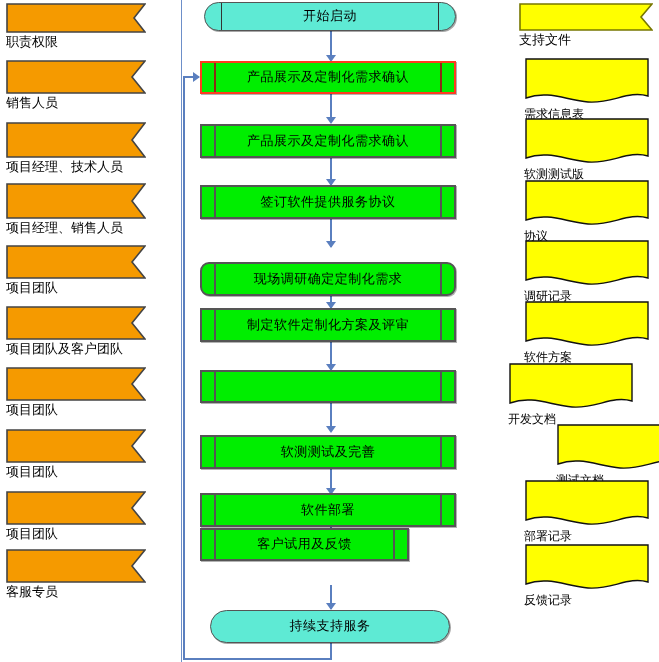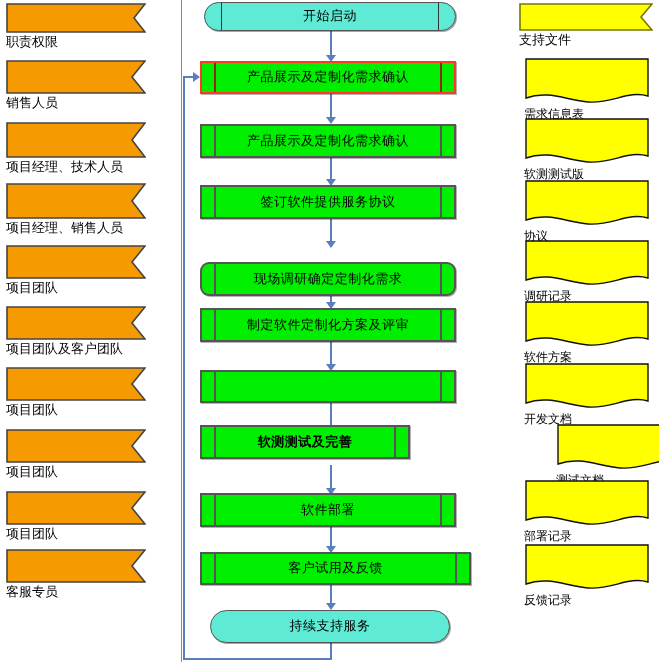--- a/index.html
+++ b/index.html
@@ -259,33 +259,33 @@
     <div class="bar-l"></div>
     <div class="bar-r"></div>
     <div class="lbl">制定软件定制化方案及评审</div>
   </div>
 
   <div class="node proc" style="left:200px; top:370px; width:256px; height:33px;">
     <div class="bar-l"></div>
     <div class="bar-r"></div>
   </div>
 
-  <div class="node proc" style="left:200px; top:425px; width:210px; height:34px;font-weight:bold;">
+  <div class="node proc" style="left:200px; top:435px; width:256px; height:34px;">
     <div class="bar-l"></div>
     <div class="bar-r"></div>
     <div class="lbl">软测测试及完善</div>
   </div>
 
   <div class="node proc" style="left:200px; top:493px; width:256px; height:34px;">
     <div class="bar-l"></div>
     <div class="bar-r"></div>
     <div class="lbl">软件部署</div>
   </div>
 
-  <div class="node proc" style="left:200px; top:552px; width:271px; height:33px;">
+  <div class="node proc" style="left:200px; top:528px; width:209px; height:33px;">
     <div class="bar-l"></div>
     <div class="bar-r"></div>
     <div class="lbl">客户试用及反馈</div>
   </div>
 
   <div class="node term" style="left:210px; top:610px; width:240px; height:33px; border-radius:18px;">
     <div class="lbl">持续支持服务</div>
   </div>
 
   <div class="banner-wrap" style="left:519px; top:3px; width:134px; height:28px;">
@@ -323,21 +323,21 @@
     <div class="lbl doctext">调研记录</div>
   </div>
 
   <div class="doc-wrap" style="left:524px; top:301px; width:126px; height:48px;">
     <svg width="126" height="48" viewBox="0 0 126 48">
       <path d="M2,1 L124,1 L124,38 C104,32 88,46 64,44 C42,42 24,32 2,40 Z" fill="#ffff00" stroke="#111111" stroke-width="1.4"></path>
     </svg>
     <div class="lbl doctext">软件方案</div>
   </div>
 
-  <div class="doc-wrap" style="left:524px; top:363px; width:126px; height:48px;">
+  <div class="doc-wrap" style="left:508px; top:363px; width:126px; height:48px;">
     <svg width="126" height="48" viewBox="0 0 126 48">
       <path d="M2,1 L124,1 L124,38 C104,32 88,46 64,44 C42,42 24,32 2,40 Z" fill="#ffff00" stroke="#111111" stroke-width="1.4"></path>
     </svg>
     <div class="lbl doctext">开发文档</div>
   </div>
 
   <div class="doc-wrap" style="left:524px; top:424px; width:126px; height:48px;margin-left:32px;">
     <svg width="126" height="48" viewBox="0 0 126 48">
       <path d="M2,1 L124,1 L124,38 C104,32 88,46 64,44 C42,42 24,32 2,40 Z" fill="#ffff00" stroke="#111111" stroke-width="1.4"></path>
     </svg>

